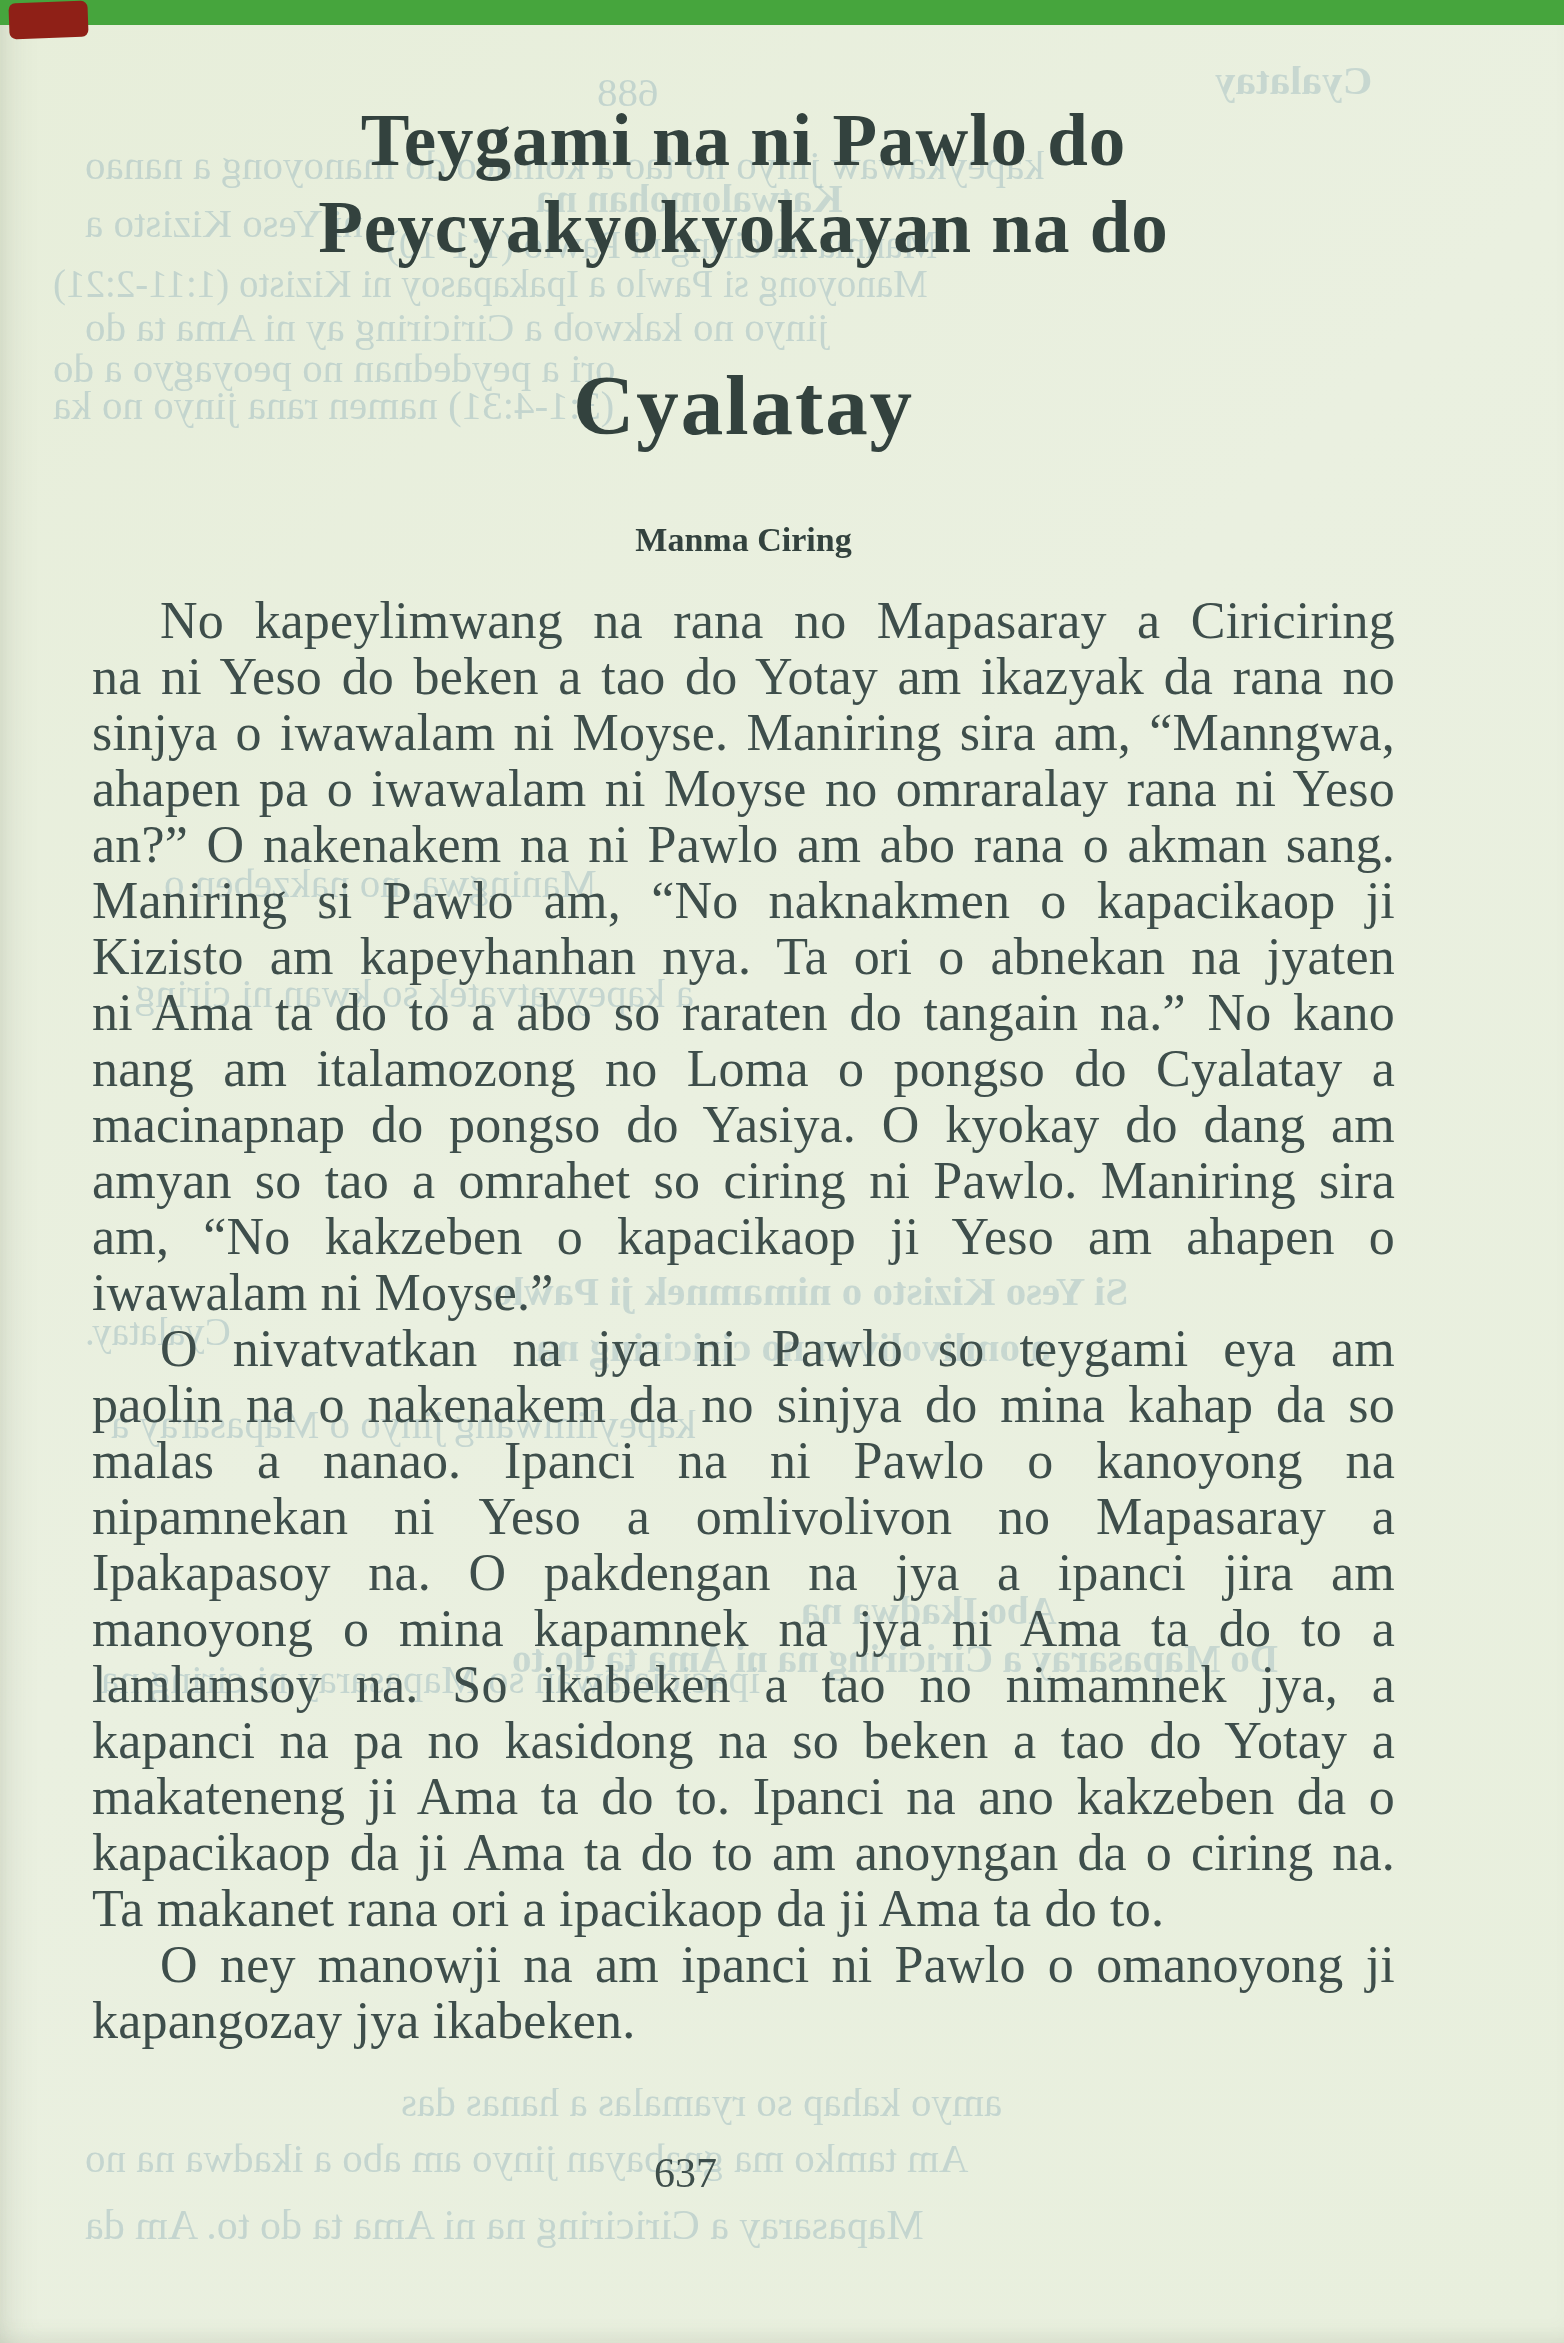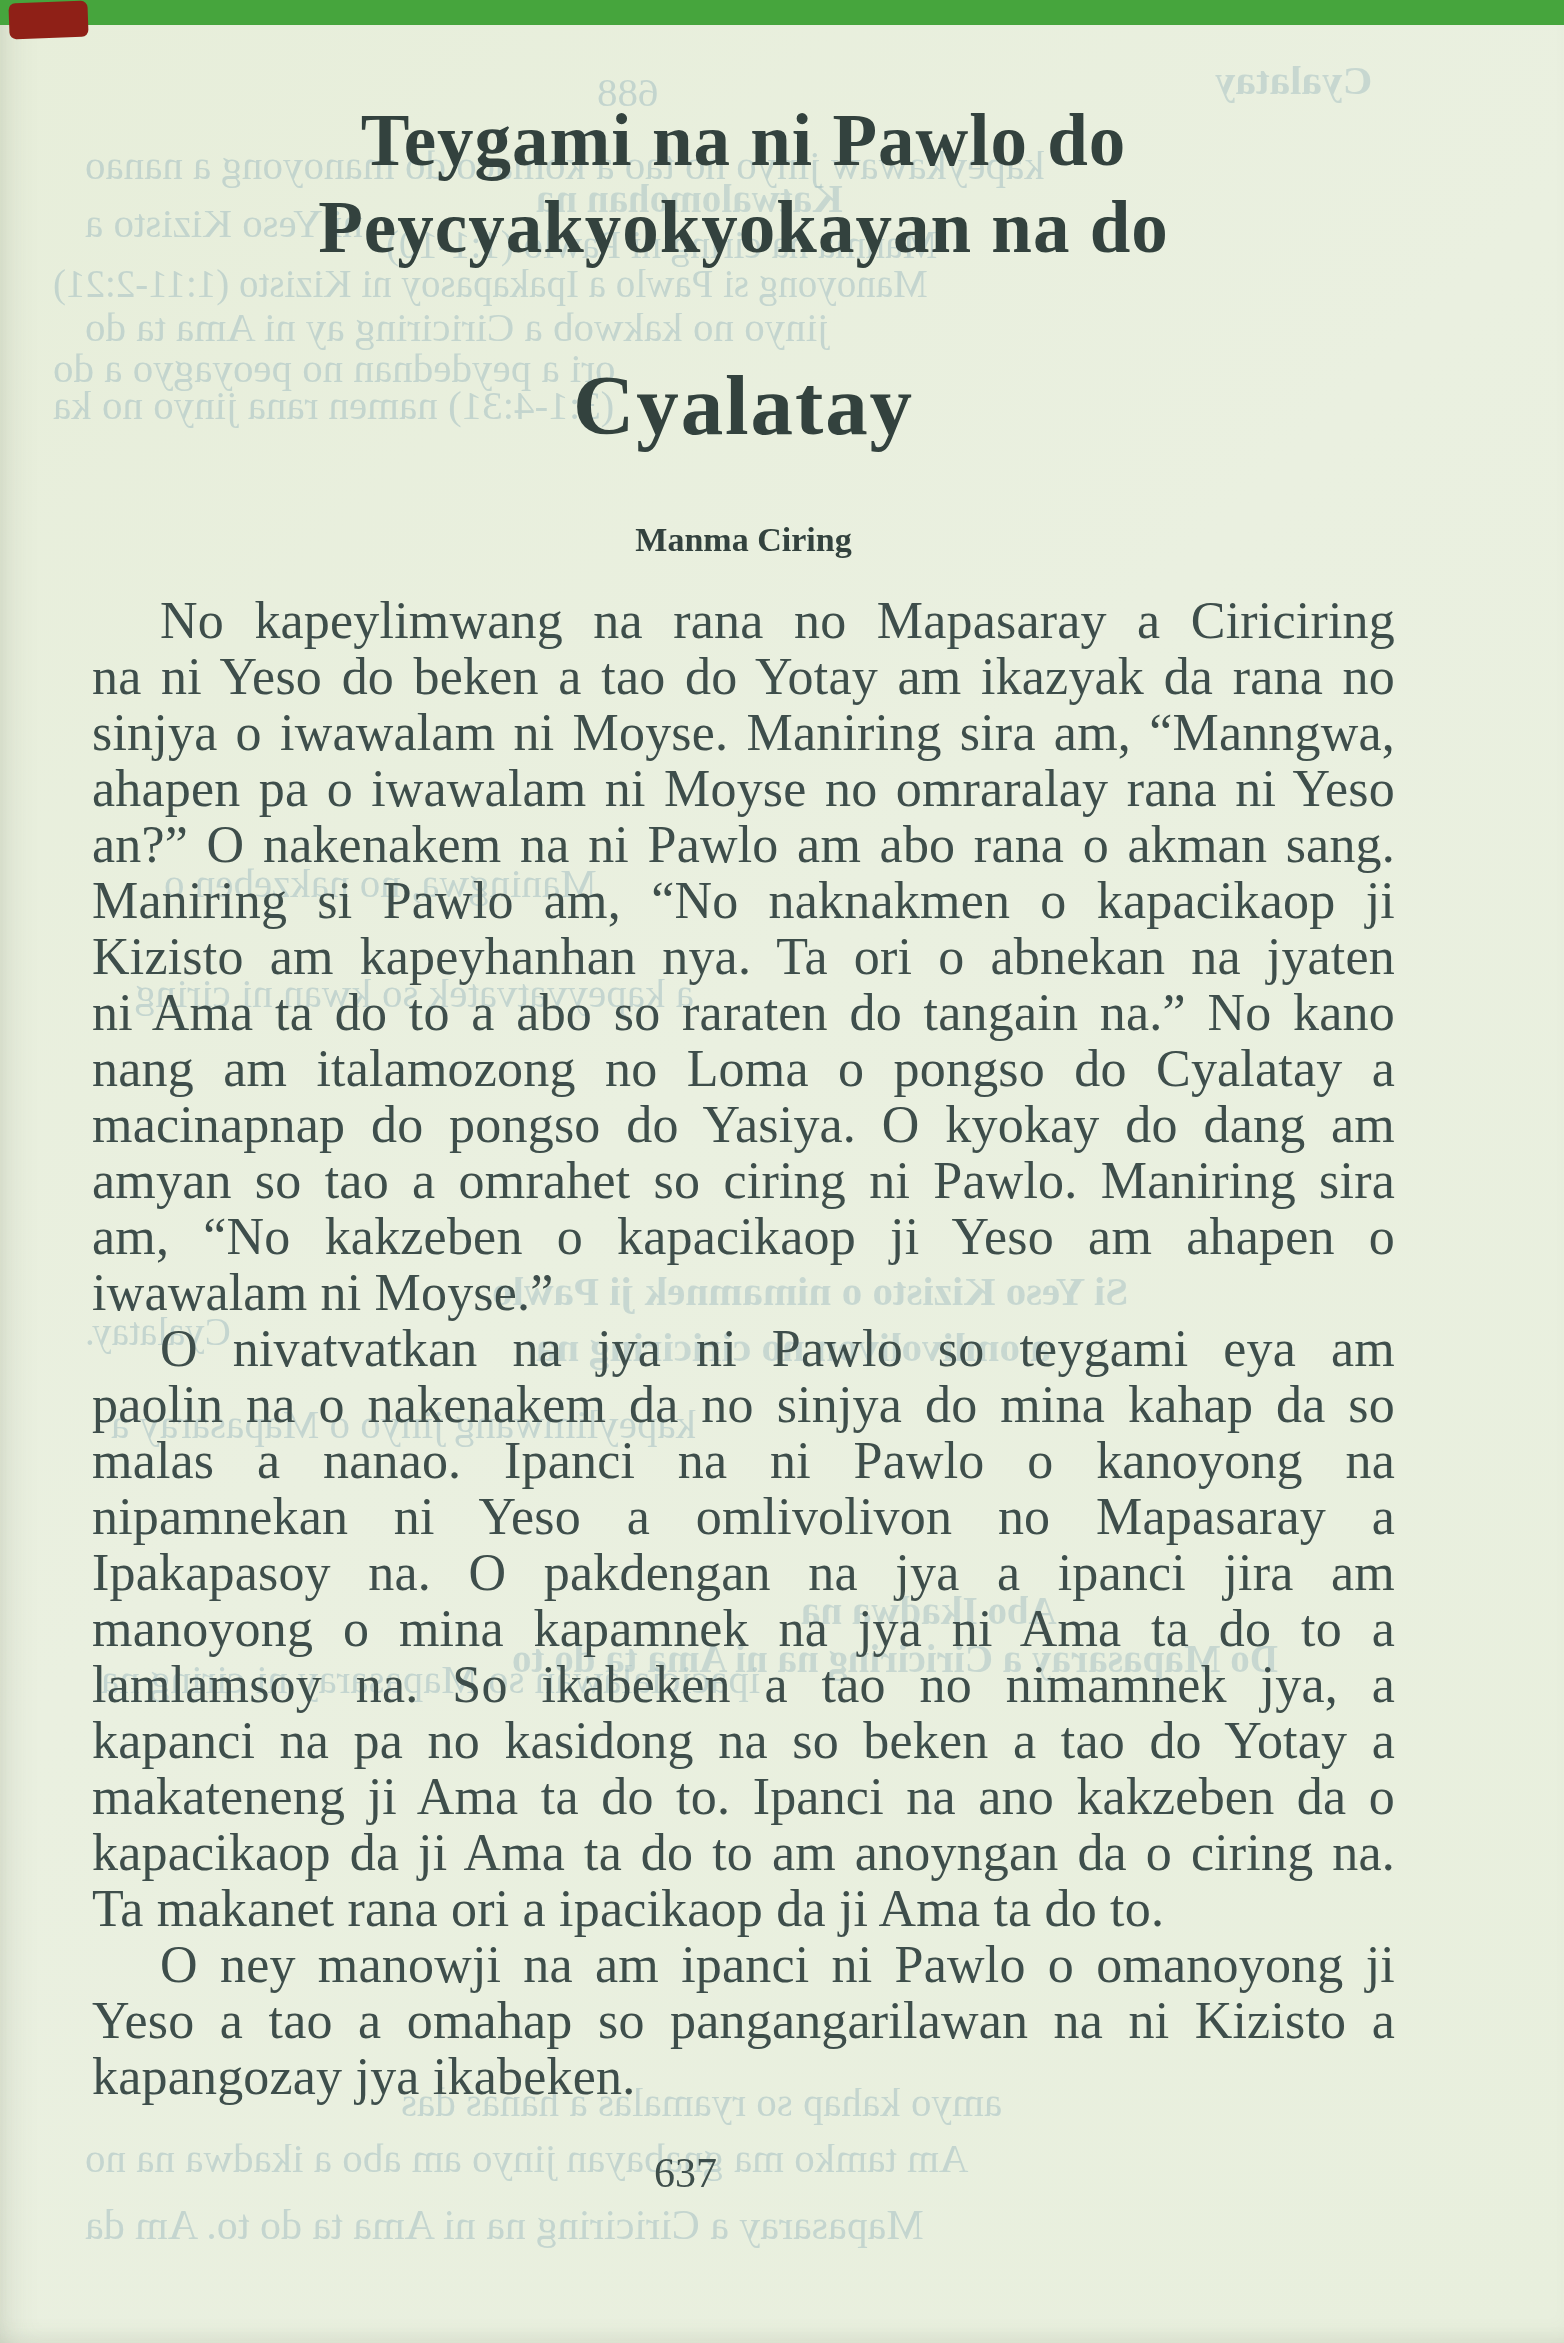--- a/index.html
+++ b/index.html
@@ -102,21 +102,20 @@
           <div class="line">Ipakapasoy na. O pakdengan na jya a ipanci jira am</div>
           <div class="line">manoyong o mina kapamnek na jya ni Ama ta do to a</div>
           <div class="line">lamlamsoy na. So ikabeken a tao no nimamnek jya, a</div>
           <div class="line">kapanci na pa no kasidong na so beken a tao do Yotay a</div>
           <div class="line">makateneng ji Ama ta do to. Ipanci na ano kakzeben da o</div>
           <div class="line">kapacikaop da ji Ama ta do to am anoyngan da o ciring na.</div>
           <div class="line lastline">Ta makanet rana ori a ipacikaop da ji Ama ta do to.</div>
         </div>
         <div>
           <div class="line first">O ney manowji na am ipanci ni Pawlo o omanoyong ji</div>
-          <div class="line">Yeso a tao a omahap so pangangarilawan na ni Kizisto a</div>
           <div class="line lastline">kapangozay jya ikabeken.</div>
         </div>
       </div>
 
     <div class="page-number">637</div>
   </div>
 
 </div>
 
 

